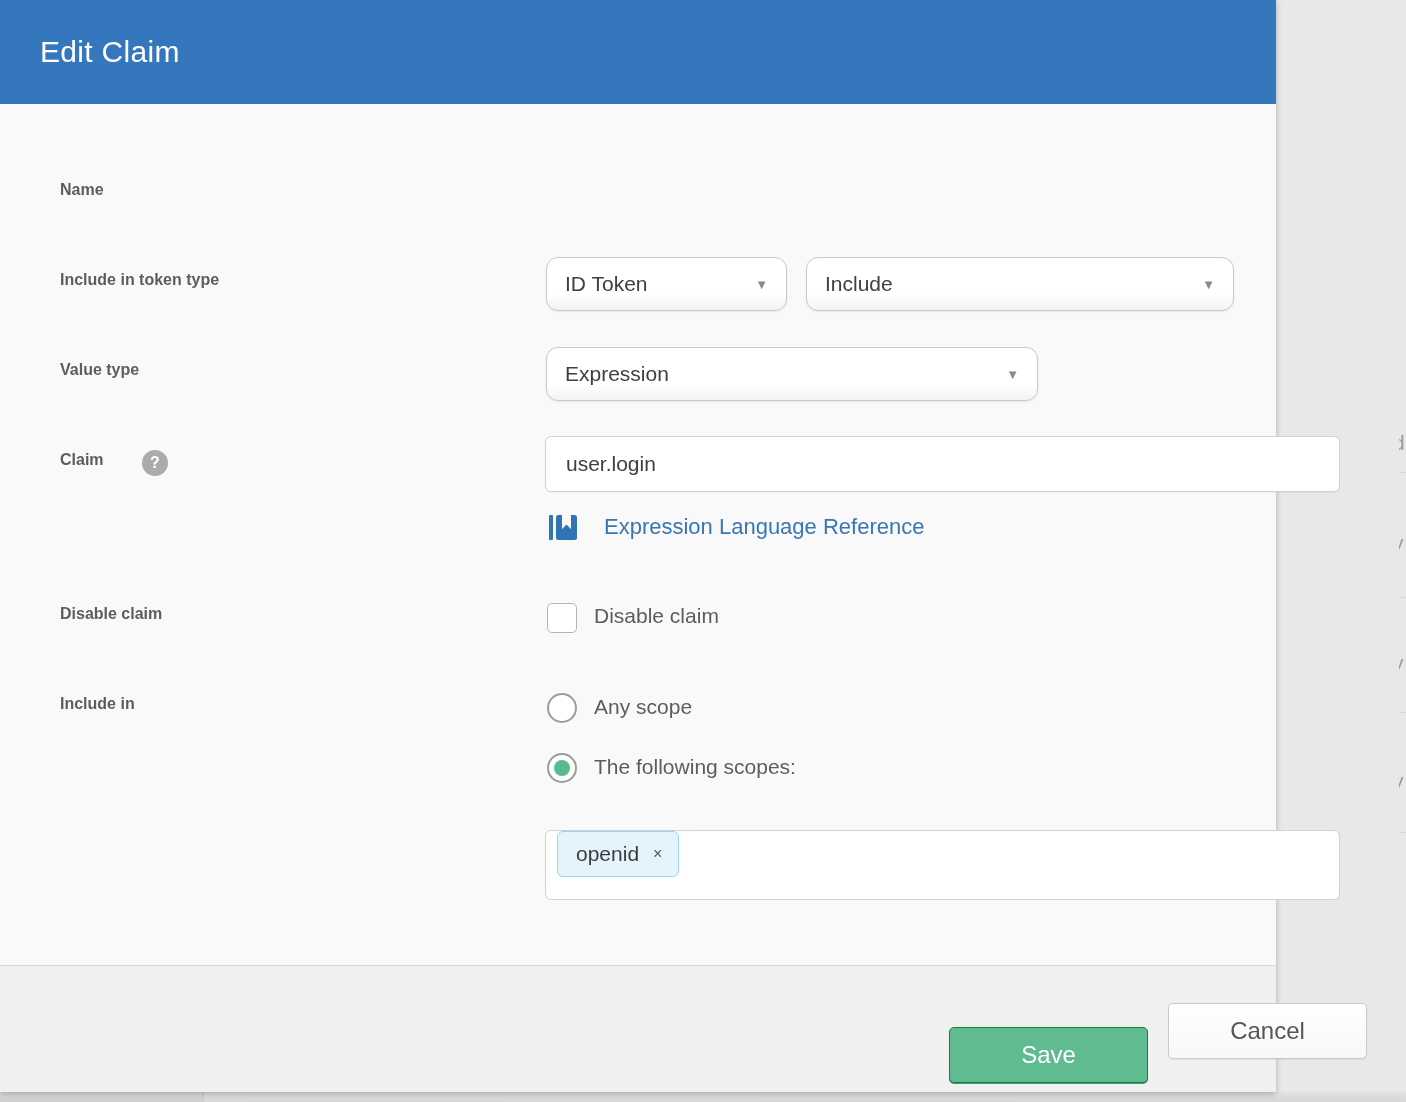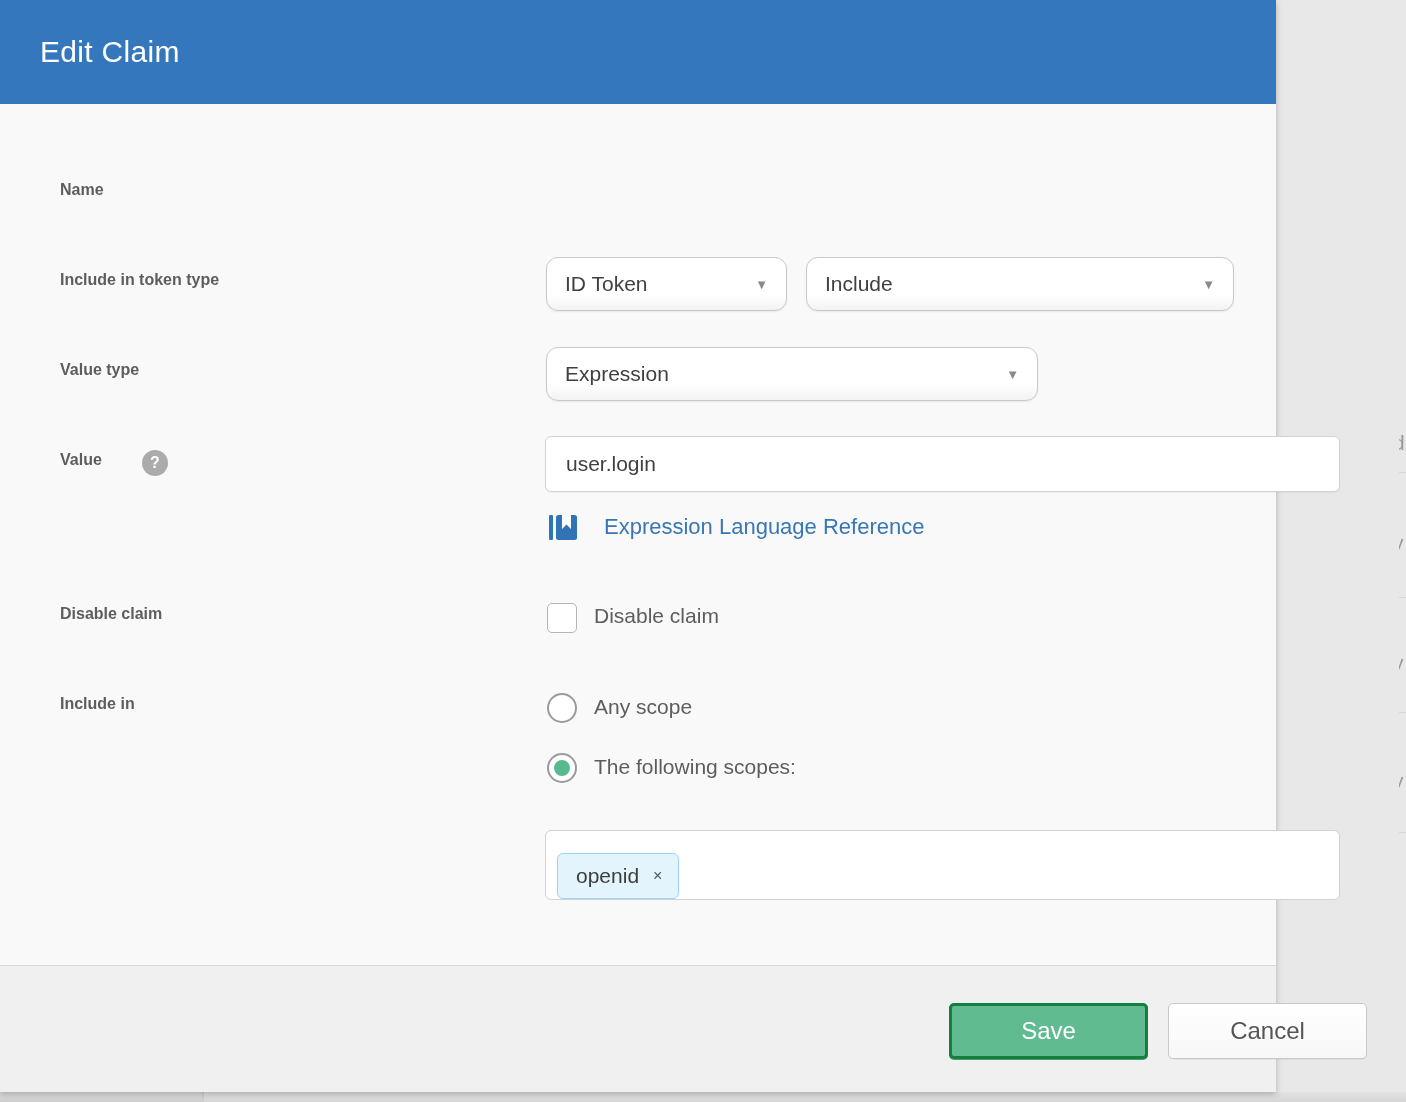--- a/index.html
+++ b/index.html
@@ -131,21 +131,21 @@
   .radio.selected::after {
     content:""; position:absolute; left:5px; top:5px;
     width:16px; height:16px; border-radius:50%;
     background:#57bb8f;
   }
 
   
   .scopes-box {
     position:absolute; left:545px; top:830px; width:795px; height:70px;
     background:#ffffff; border:1px solid #d2d2d2; border-radius:6px;
-    display:flex; align-items:flex-end; padding:0 11px;
+    display:flex; align-items:flex-start; padding:0 11px;
   }
   .scope-tag {
     display:flex; align-items:center; gap:14px;
     background:#e3f4fd; border:1px solid #9ed4ef; border-radius:6px;
     height:46px; padding:0 16px 0 18px;
     font-size:21px; color:#3d3d3d;
     cursor:default;
   }
   .scope-tag .tag-remove {
     font-size:16px; color:#555; cursor:pointer; line-height:16px;
@@ -157,23 +157,24 @@
     background:#f0f0f0; border-top:1px solid #d8d8d8;
   }
   .btn {
     position:absolute; top:37px; height:56px; width:199px;
     border-radius:5px;
     display:flex; align-items:center; justify-content:center;
     font-size:24px; cursor:pointer;
   }
   .btn-save {
     left:949px;
-    background:#60bb90; border:3px solid #15803d;
+    background:#60bb90; border:1px solid #15803d;
     color:#ffffff;
     box-shadow:0 1px 0 #47996f;
+    margin-top:24px;
   }
   .btn-cancel {
     left:1168px;
     background:linear-gradient(180deg,#ffffff,#f7f7f7);
     border:1px solid #c9c9c9;
     color:#555555;
     box-shadow:0 1px 1px rgba(0,0,0,.06);
   }
 </style>
 </head>
@@ -214,21 +215,21 @@
       <span>Include</span>
       <span class="arrow">▼</span>
     </div>
 
     <div class="field-label" style="top:361px">Value type</div>
     <div class="select" style="left:546px; top:347px; width:492px">
       <span>Expression</span>
       <span class="arrow">▼</span>
     </div>
 
-    <div class="field-label" style="top:451px">Value</div>
+    <div class="field-label" style="top:451px">Claim</div>
     <div class="help-icon" style="left:142px; top:450px">?</div>
     <div class="text-input" style="top:436px">
       <span>user.login</span>
     </div>
 
     <div class="ref-link">
       <span style="display:flex">
         <svg width="30" height="30" viewBox="0 0 30 30">
           <rect x="1" y="3" width="4" height="25" rx="1" fill="#3174b5"></rect>
           <rect x="8" y="3" width="21" height="25" rx="2.5" fill="#3174b5"></rect>

